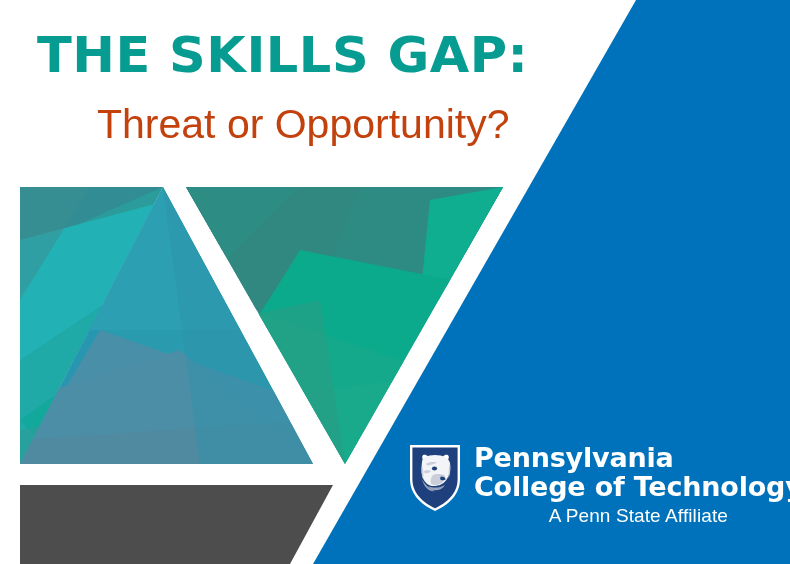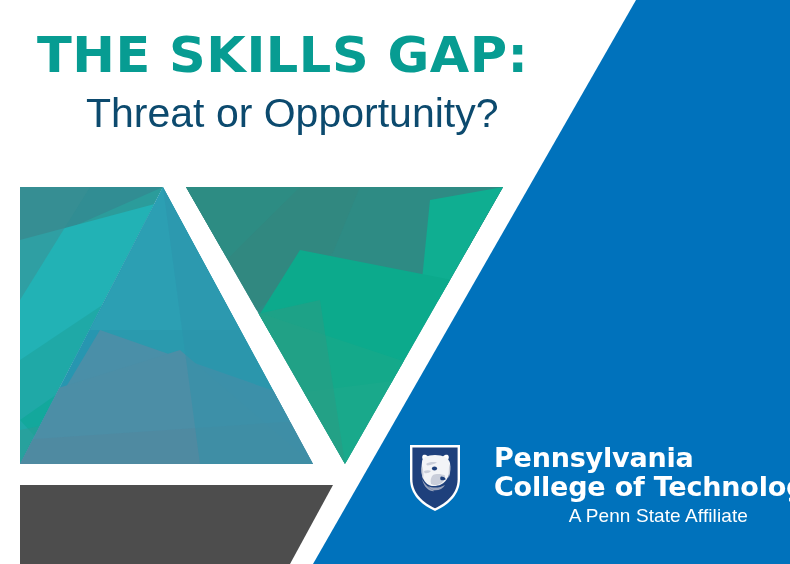--- a/index.html
+++ b/index.html
@@ -48,40 +48,39 @@
     letter-spacing: 0.5px;
     color: #079C92;
     white-space: nowrap;
     transform: scaleX(1.02);
     transform-origin: left center;
   }
   #sub-title {
     position: absolute;
     left: 78px;
     top: 90px;
-    margin: 0;
+    margin: 11px;
     font-family: "Liberation Sans", sans-serif;
     font-weight: normal;
     font-size: 41px;
     line-height: 46px;
-    color: #0c4a6e;
+    color: #c2410c;
     white-space: nowrap;
   }
 
   
   #logo-lockup {
     position: absolute;
     left: 408px;
     top: 441px;
     width: 350px;
     height: 95px;
     z-index: 6;
     display: flex;
     align-items: flex-start;
-    gap: 20px;
   }
   #shield-icon-wrap {
     width: 54px;
     height: 70px;
     flex: 0 0 auto;
     margin-top: 2px;
   }
   #logo-text-block {
     margin-left: 12px;
     padding-top: 2px;

